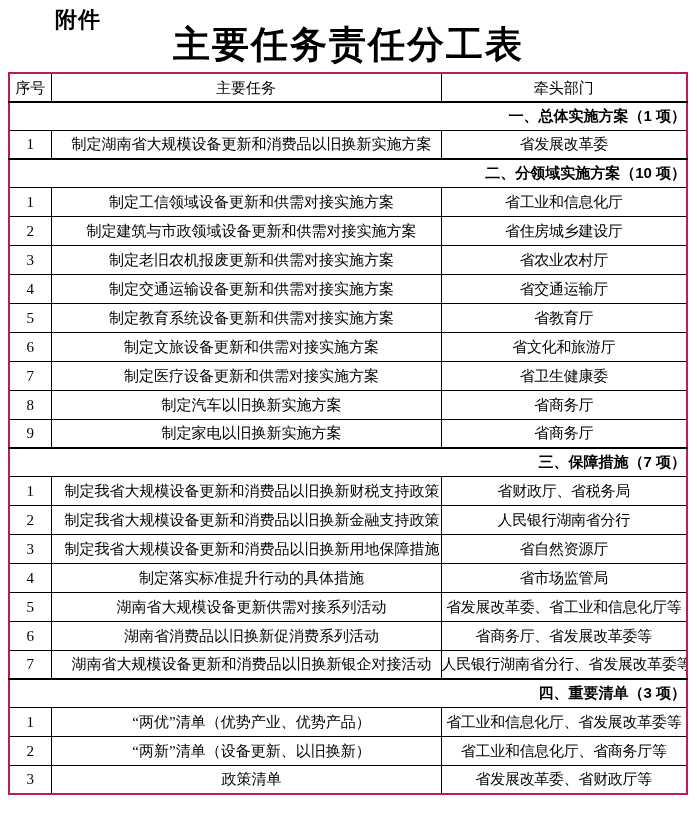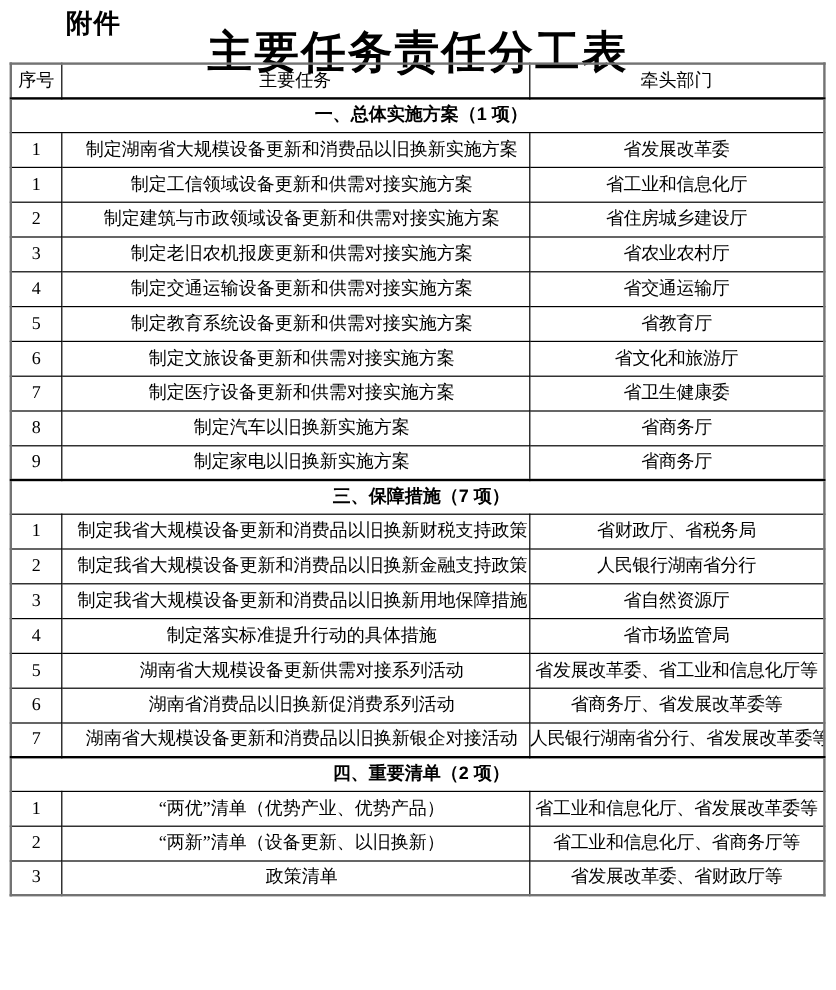--- a/index.html
+++ b/index.html
@@ -32,25 +32,25 @@
     text-align: center;
     font-size: 37px;
     font-weight: bold;
     font-family: "Liberation Serif", serif;
     letter-spacing: 2px;
     line-height: 32px;
   }
   table.task-table {
     position: absolute;
     left: 8px;
-    top: 52px;
+    top: 72px;
     width: 678px;
     border-collapse: collapse;
     table-layout: fixed;
-    border: 2px solid #737373;
+    border: 2px solid #be185d;
     padding-left: 46px;
   }
   .task-table th,
   .task-table td {
     border: 1px solid #000;
     padding: 0;
     font-size: 15px;
     line-height: 1.2;
     overflow: hidden;
     white-space: nowrap;
@@ -59,21 +59,21 @@
   .task-table th {
     font-weight: normal;
     text-align: center;
   }
   tr.section-row { height: 28px; }
   tr.section-row td {
     border-top: 2px solid #000;
     font-family: "Liberation Sans", sans-serif;
     font-weight: bold;
     font-size: 15px;
-    text-align: center;
+    text-align: right;
     padding-left: 6px;
   }
   tr.data-row { height: 29px; }
   td.cell-no { text-align: center; }
   td.cell-task {
     text-align: center;
     padding-left: 13px;
     padding-right: 2px;
   }
   td.cell-dept {
@@ -106,20 +106,23 @@
   </thead>
   <tbody id="table-body">
       <tr class="section-row">
         <td colspan="3">一、总体实施方案（1 项）</td>
       </tr>
       <tr class="data-row">
         <td class="cell-no">1</td>
         <td class="cell-task">制定湖南省大规模设备更新和消费品以旧换新实施方案</td>
         <td class="cell-dept">省发展改革委</td>
       </tr>
+      <tr class="section-row">
+        <td colspan="3">二、分领域实施方案（10 项）</td>
+      </tr>
       <tr class="data-row">
         <td class="cell-no">1</td>
         <td class="cell-task">制定工信领域设备更新和供需对接实施方案</td>
         <td class="cell-dept">省工业和信息化厅</td>
       </tr>
       <tr class="data-row">
         <td class="cell-no">2</td>
         <td class="cell-task">制定建筑与市政领域设备更新和供需对接实施方案</td>
         <td class="cell-dept">省住房城乡建设厅</td>
       </tr>
@@ -190,21 +193,21 @@
         <td class="cell-no">6</td>
         <td class="cell-task">湖南省消费品以旧换新促消费系列活动</td>
         <td class="cell-dept">省商务厅、省发展改革委等</td>
       </tr>
       <tr class="data-row">
         <td class="cell-no">7</td>
         <td class="cell-task">湖南省大规模设备更新和消费品以旧换新银企对接活动</td>
         <td class="cell-dept">人民银行湖南省分行、省发展改革委等</td>
       </tr>
       <tr class="section-row">
-        <td colspan="3">四、重要清单（2 项）</td>
+        <td colspan="3">四、重要清单（3 项）</td>
       </tr>
       <tr class="data-row">
         <td class="cell-no">1</td>
         <td class="cell-task">“两优”清单（优势产业、优势产品）</td>
         <td class="cell-dept">省工业和信息化厅、省发展改革委等</td>
       </tr>
       <tr class="data-row">
         <td class="cell-no">2</td>
         <td class="cell-task">“两新”清单（设备更新、以旧换新）</td>
         <td class="cell-dept">省工业和信息化厅、省商务厅等</td>

